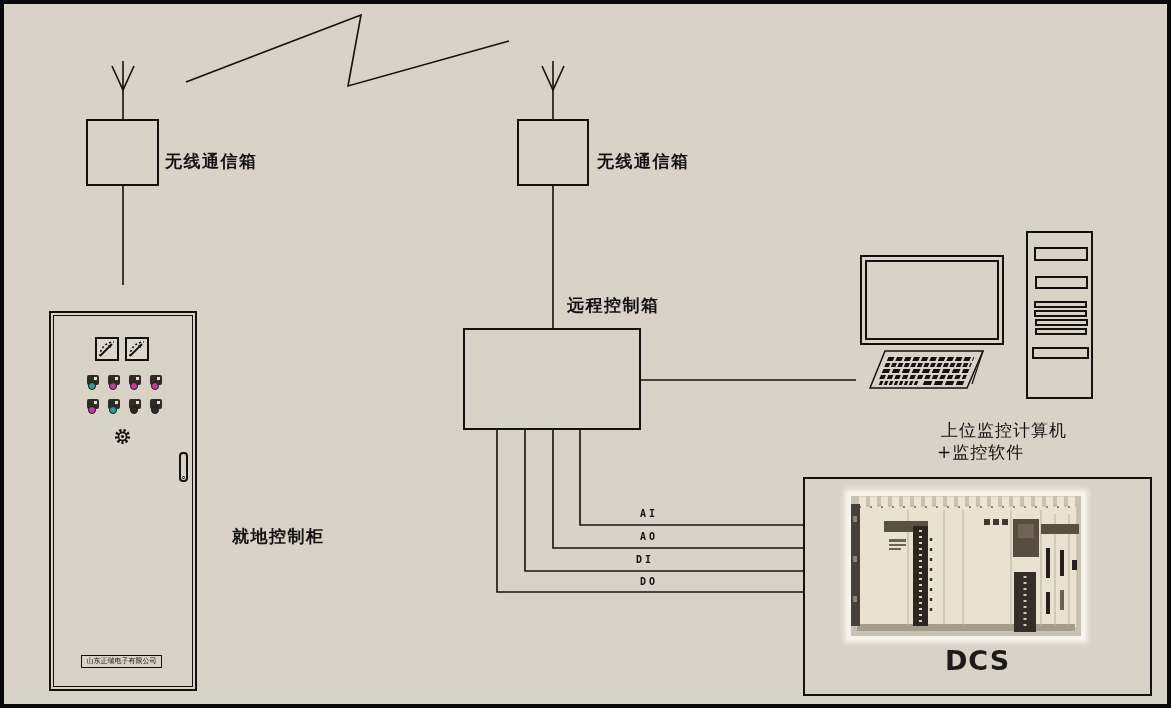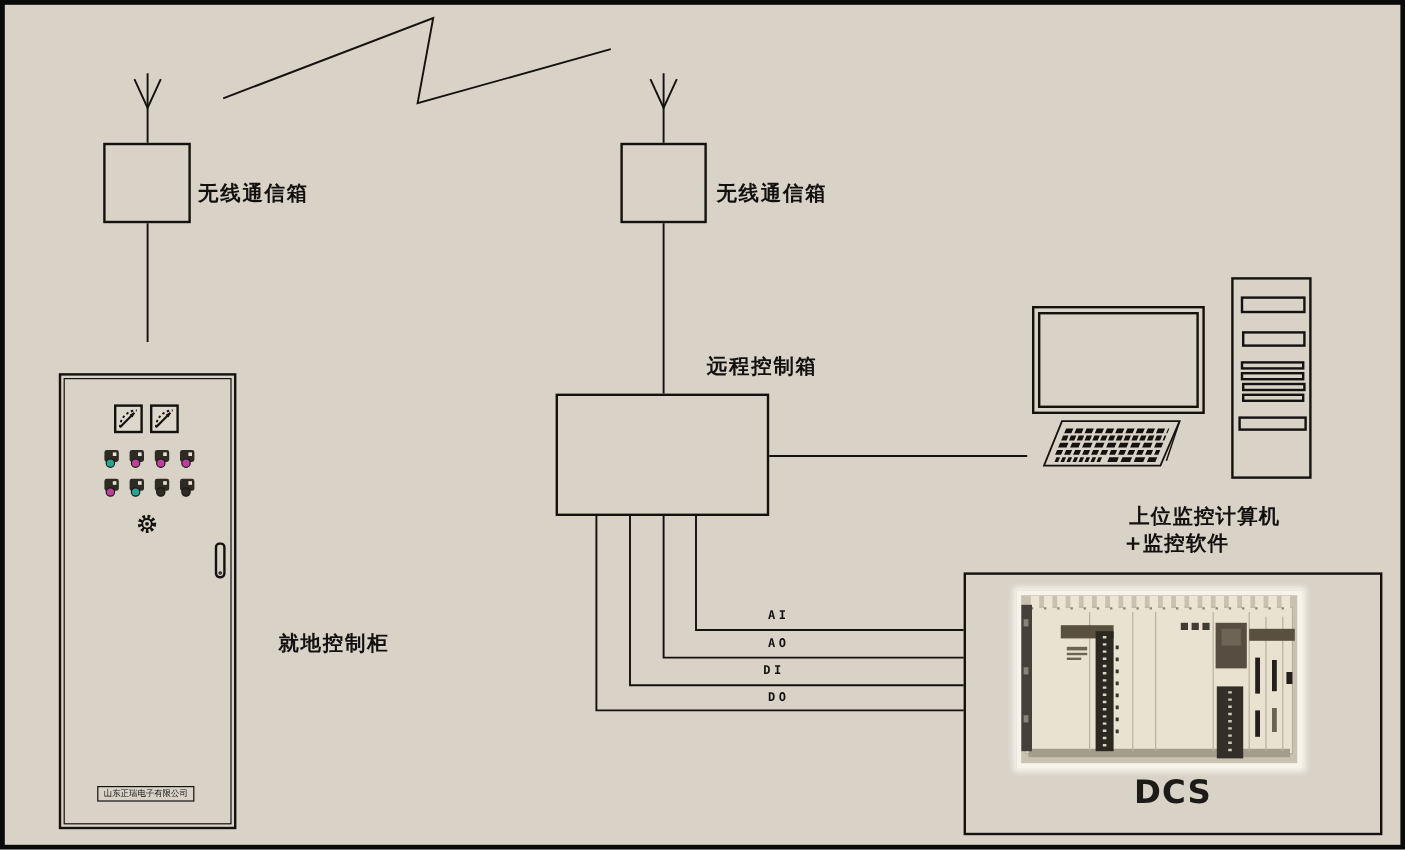--- a/index.html
+++ b/index.html
@@ -41,21 +41,21 @@
   
   .sig{position:absolute;font-family:"DejaVu Sans Mono","Liberation Mono",monospace;font-size:10px;font-weight:700;letter-spacing:3px;}
 
   
   .dcs-box{position:absolute;left:799px;top:473px;width:349px;height:219px;border:2px solid #14120f;}
   .dcs-photo{position:absolute;left:42px;top:13px;width:238px;height:148px;background:#c9c2b3;
     border:4px solid #f6f3ea;box-shadow:0 0 5px 3px rgba(250,248,240,.85);}
   .dcs-label{position:absolute;left:0;top:166px;width:100%;text-align:center;
     font-size:27px;font-weight:700;letter-spacing:1px;color:#1d1b18;}
 
-  .host-lbl{position:absolute;font-size:17px;font-weight:700;letter-spacing:1px;white-space:nowrap;}
+  .host-lbl{position:absolute;font-size:17px;font-weight:400;letter-spacing:1px;white-space:nowrap;}
 </style>
 </head>
 <body>
 
 <div id="stage">
 
   <svg id="wires" width="1171" height="708" viewBox="0 0 1171 708">
 
     <polyline points="182,78 357,11 344,82 505,37" fill="none" stroke="#14120f" stroke-width="1.6"></polyline>
 
@@ -92,21 +92,21 @@
       <line x1="979" y1="347" x2="968" y2="380" stroke="#14120f" stroke-width="1.2"></line>
     </g>
   </svg>
 
   <div class="box" style="left:82px;top:115px;width:73px;height:67px;"></div>
   <div class="lbl lbl-cn" style="left:161px;top:146px;">无线通信箱</div>
 
   <div class="box" style="left:513px;top:115px;width:72px;height:67px;"></div>
   <div class="lbl lbl-cn" style="left:593px;top:146px;">无线通信箱</div>
 
-  <div class="lbl lbl-cn" style="left:585px;top:290px;">远程控制箱</div>
+  <div class="lbl lbl-cn" style="left:563px;top:290px;">远程控制箱</div>
   <div class="box" style="left:459px;top:324px;width:178px;height:102px;"></div>
 
 
   <div class="cab-body">
     <div class="cab-door"></div>
   </div>
 
   <div class="meter" style="left:91px;top:333px;">
     <svg width="20" height="20" viewBox="0 0 20 20">
       <path d="M3,17 A14,14 0 0 1 17,3" fill="none" stroke="#14120f" stroke-width="1.6" stroke-dasharray="2 2.2"></path>

